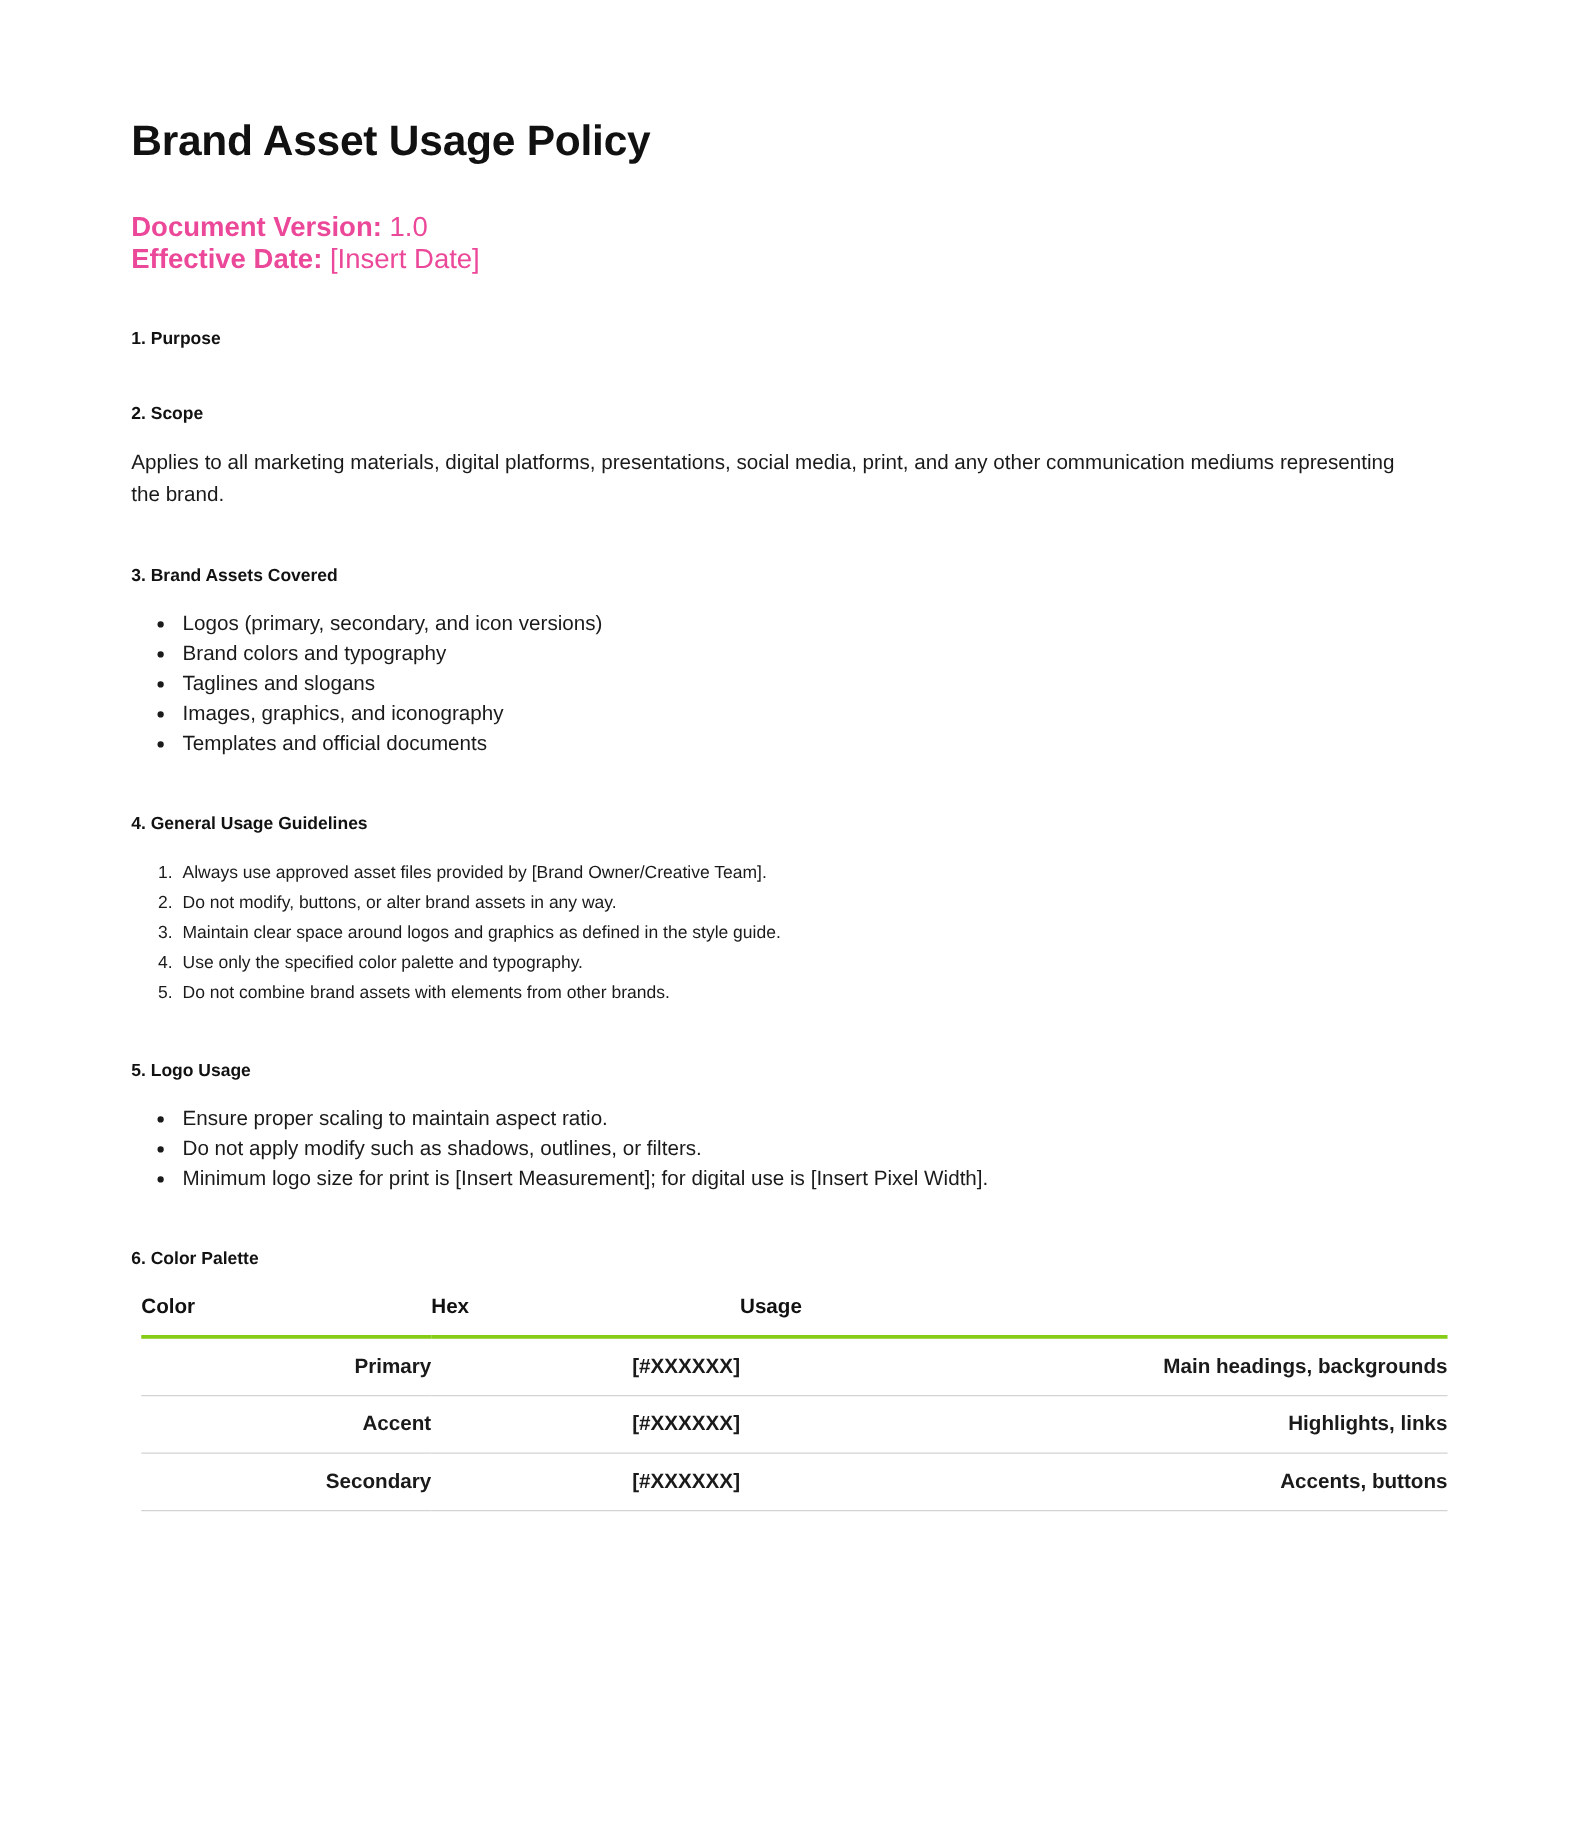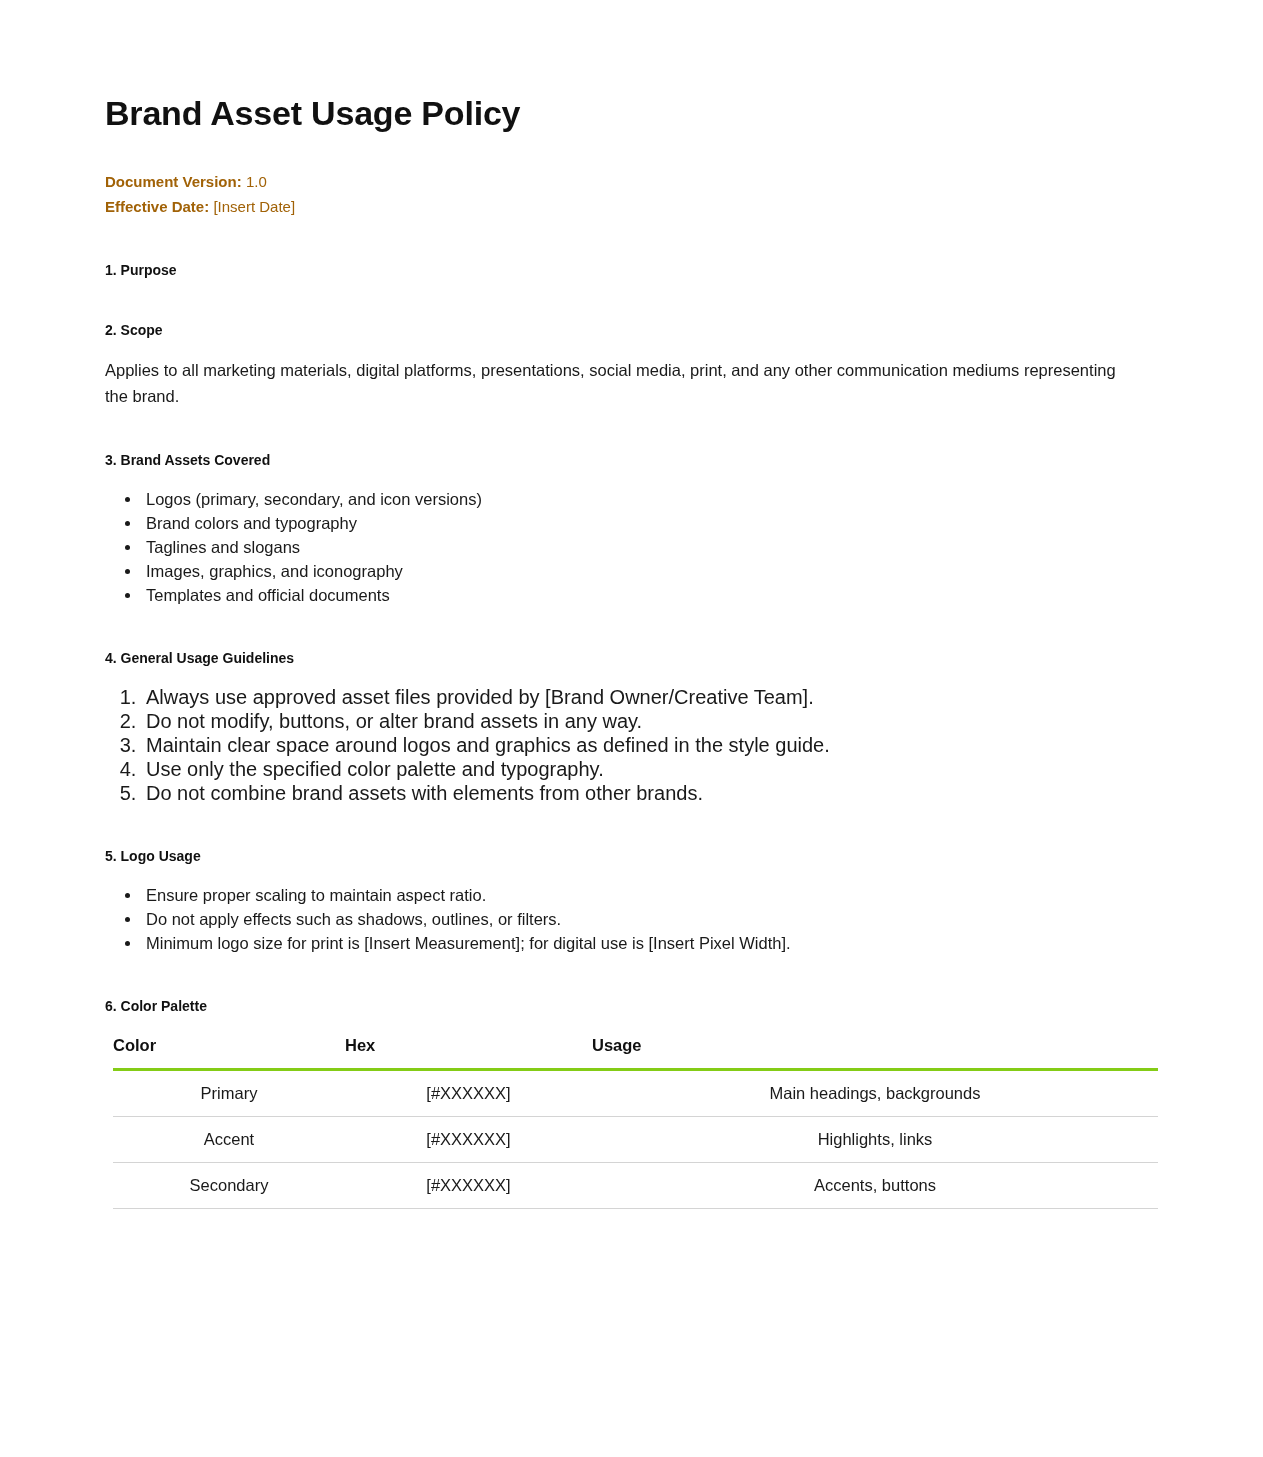--- a/index.html
+++ b/index.html
@@ -41,24 +41,24 @@
   h1.doc-title {
     font-size: 34px;
     font-weight: bold;
     line-height: 1.25;
     margin: 0 0 34px 0;
     letter-spacing: -0.2px;
     color: #111111;
   }
 
   .meta-line {
-    font-size: 15px;
+    font-size: 22px;
     line-height: 25px;
     margin: 0;
-    color: #a16207;
+    color: #ec4899;
   }
   .meta-line strong { font-weight: bold; }
 
   h2.section-title {
     font-size: 14px;
     font-weight: bold;
     line-height: 1.3;
     margin: 42px 0 0 0;
     color: #111111;
   }
@@ -82,44 +82,44 @@
     margin: 0;
     padding-left: 4px;
   }
 
   ol.numbered-list {
     margin: 18px 0 0 0;
     padding: 0 0 0 37px;
     list-style: decimal;
   }
   ol.numbered-list li {
-    font-size: 20px;
+    font-size: 14px;
     line-height: 24px;
     margin: 0;
     padding-left: 4px;
   }
 
   table.palette-table {
     margin: 20px 0 0 8px;
     border-collapse: collapse;
     width: 1045px;
     table-layout: fixed;
   }
   table.palette-table th {
     text-align: left;
     font-size: 16.5px;
     font-weight: bold;
     padding: 0 0 13px 0;
     border-bottom: 3px solid #84cc16;
     color: #111111;
   }
   table.palette-table td {
-    text-align: center;
-    font-size: 16.5px;
-    font-weight: normal;
+    text-align: right;
+    font-size: 16.5px;
+    font-weight: bold;
     padding: 13px 0 13px 0;
     border-bottom: 1px solid #d4d4d4;
     color: #1a1a1a;
   }
   table.palette-table .col-color  { width: 232px; }
   table.palette-table .col-hex    { width: 247px; }
   table.palette-table .col-usage  { width: 566px; }
 </style>
 </head>
 <body>
@@ -158,21 +158,21 @@
         <li>Always use approved asset files provided by [Brand Owner/Creative Team].</li>
         <li>Do not modify, buttons, or alter brand assets in any way.</li>
         <li>Maintain clear space around logos and graphics as defined in the style guide.</li>
         <li>Use only the specified color palette and typography.</li>
         <li>Do not combine brand assets with elements from other brands.</li>
       </ol>
 
       <h2 class="section-title">5. Logo Usage</h2>
       <ul class="bullet-list">
         <li>Ensure proper scaling to maintain aspect ratio.</li>
-        <li>Do not apply effects such as shadows, outlines, or filters.</li>
+        <li>Do not apply modify such as shadows, outlines, or filters.</li>
         <li>Minimum logo size for print is [Insert Measurement]; for digital use is [Insert Pixel Width].</li>
       </ul>
 
       <h2 class="section-title">6. Color Palette</h2>
       <table class="palette-table">
         <thead>
           <tr>
             <th class="col-color">Color</th>
             <th class="col-hex">Hex</th>
             <th class="col-usage">Usage</th>

